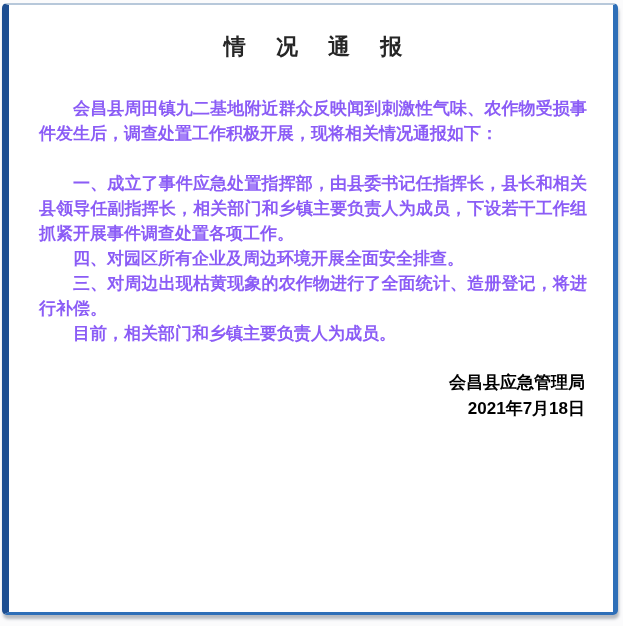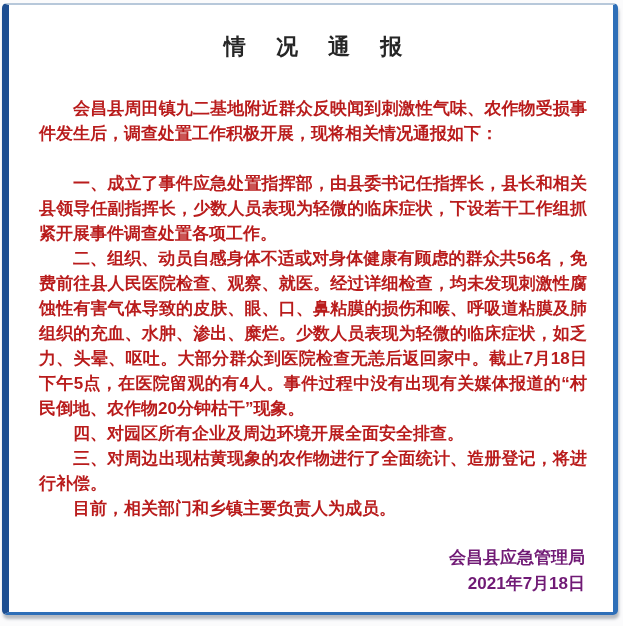--- a/index.html
+++ b/index.html
@@ -43,52 +43,51 @@
     letter-spacing: 12px;
     text-indent: 12px; 
     color: #262626;
   }
   .notice-body {
     margin-top: 34px;
     font-size: 17px;
     line-height: 25px;
     font-weight: 600;
     text-align: justify;
-    color: #b91c1c;
+    color: #8b5cf6;
   }
   .para {
     margin: 0;
     text-indent: 2em;
   }
   .para.gap-after {
     margin-bottom: 25px;
   }
   .sig-block {
     margin-top: 24px;
     text-align: right;
     font-size: 17px;
     line-height: 26px;
     font-weight: 600;
-    color: #701a75;
+    color: #000000;
     padding-right: 2px;
   }
 </style>
 </head>
 <body>
 
 <div class="stage">
   <div class="notice-card">
     <div class="content">
 
       <h1 class="notice-title">情 况 通 报</h1>
 
       <div class="notice-body">
         <p class="para gap-after">会昌县周田镇九二基地附近群众反映闻到刺激性气味、农作物受损事件发生后，调查处置工作积极开展，现将相关情况通报如下：</p>
-        <p class="para">一、成立了事件应急处置指挥部，由县委书记任指挥长，县长和相关县领导任副指挥长，少数人员表现为轻微的临床症状，下设若干工作组抓紧开展事件调查处置各项工作。</p>
-        <p class="para">二、组织、动员自感身体不适或对身体健康有顾虑的群众共56名，免费前往县人民医院检查、观察、就医。经过详细检查，均未发现刺激性腐蚀性有害气体导致的皮肤、眼、口、鼻粘膜的损伤和喉、呼吸道粘膜及肺组织的充血、水肿、渗出、糜烂。少数人员表现为轻微的临床症状，如乏力、头晕、呕吐。大部分群众到医院检查无恙后返回家中。截止7月18日下午5点，在医院留观的有4人。事件过程中没有出现有关媒体报道的“村民倒地、农作物20分钟枯干”现象。</p>
+        <p class="para">一、成立了事件应急处置指挥部，由县委书记任指挥长，县长和相关县领导任副指挥长，相关部门和乡镇主要负责人为成员，下设若干工作组抓紧开展事件调查处置各项工作。</p>
         <p class="para">四、对园区所有企业及周边环境开展全面安全排查。</p>
         <p class="para">三、对周边出现枯黄现象的农作物进行了全面统计、造册登记，将进行补偿。</p>
         <p class="para">目前，相关部门和乡镇主要负责人为成员。</p>
       </div>
 
       <div class="sig-block">
         <div>会昌县应急管理局</div>
         <div>2021年7月18日</div>
       </div>
 

